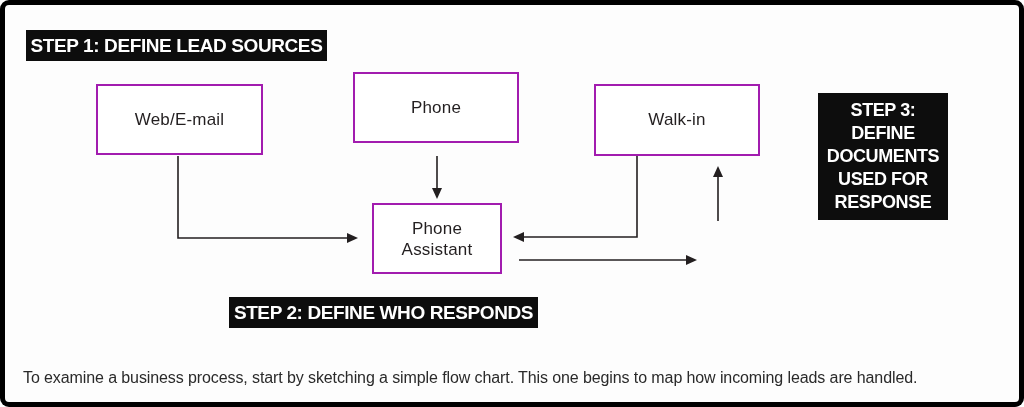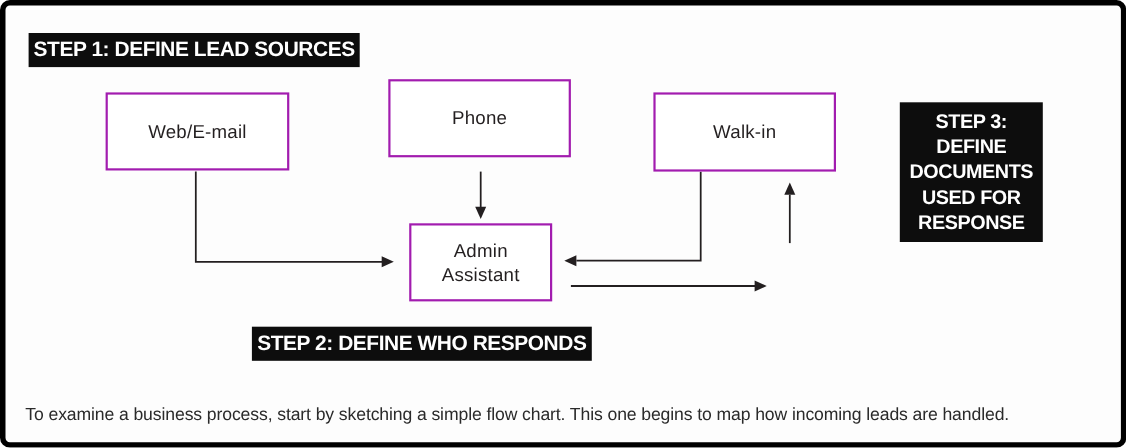--- a/index.html
+++ b/index.html
@@ -140,19 +140,19 @@
 
   <div class="node-box node-phone">
     <span class="node-label">Phone</span>
   </div>
 
   <div class="node-box node-walk">
     <span class="node-label">Walk-in</span>
   </div>
 
   <div class="node-box node-admin">
-    <span class="node-label">Admin Assistant</span>
+    <span class="node-label">Phone Assistant</span>
   </div>
 
 
   <div class="caption">To examine a business process, start by sketching a simple flow chart. This one begins to map how incoming leads are handled.</div>
 
 </div>
 
 </body></html>

